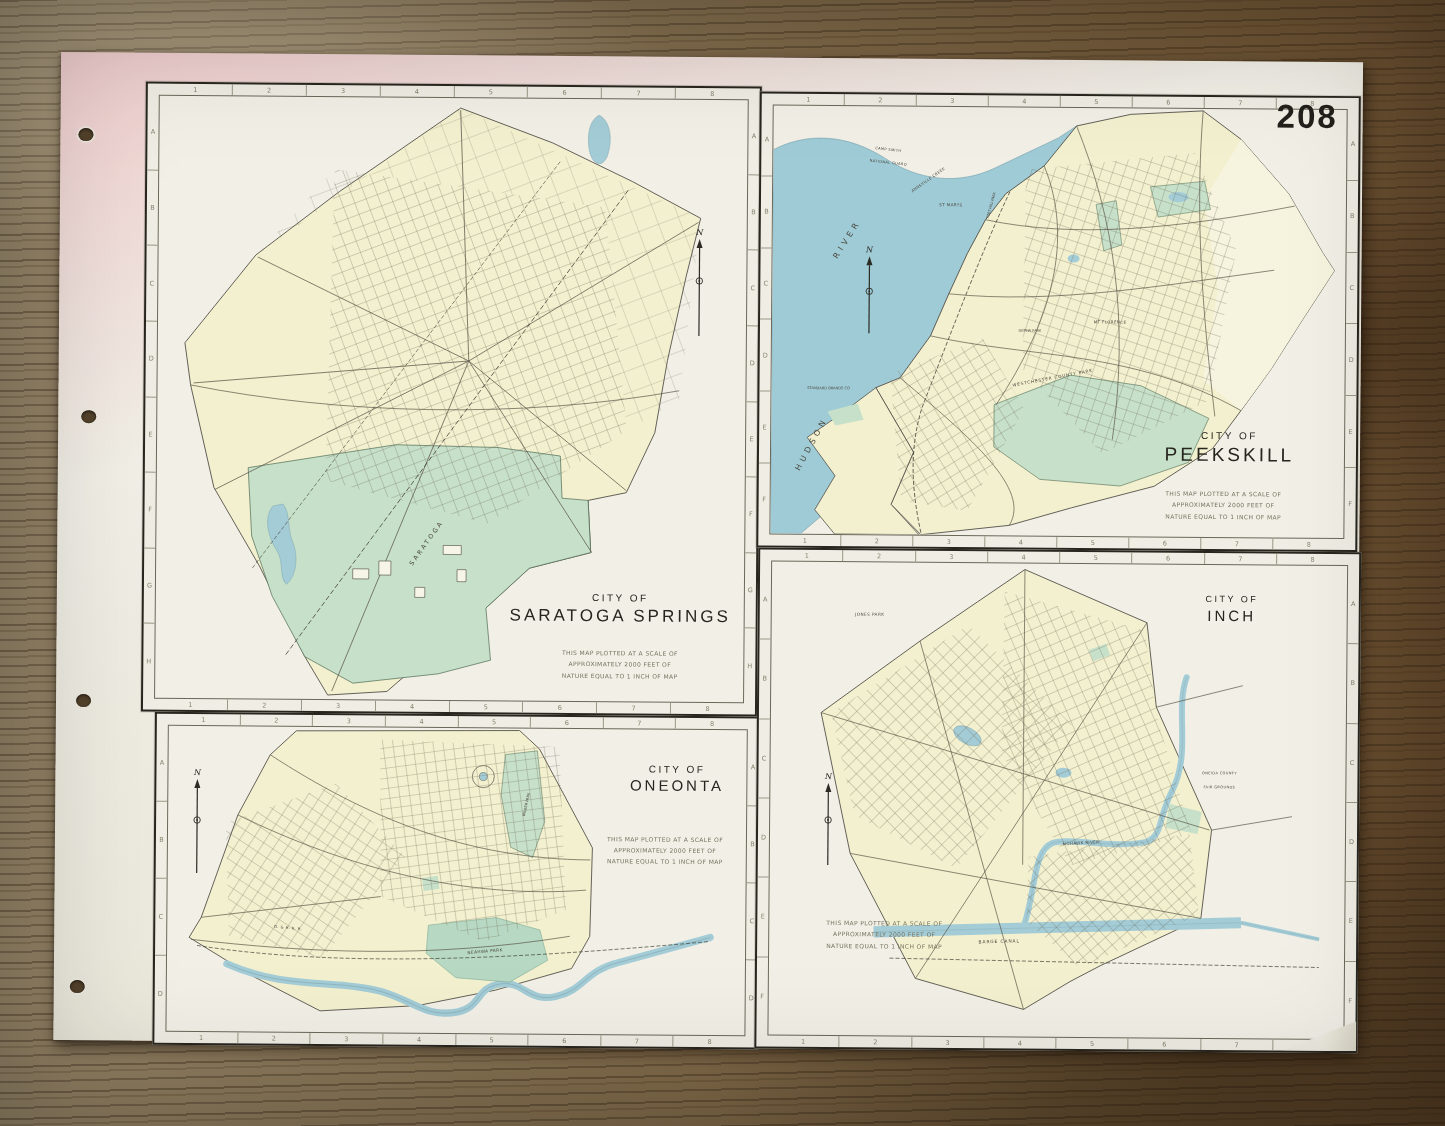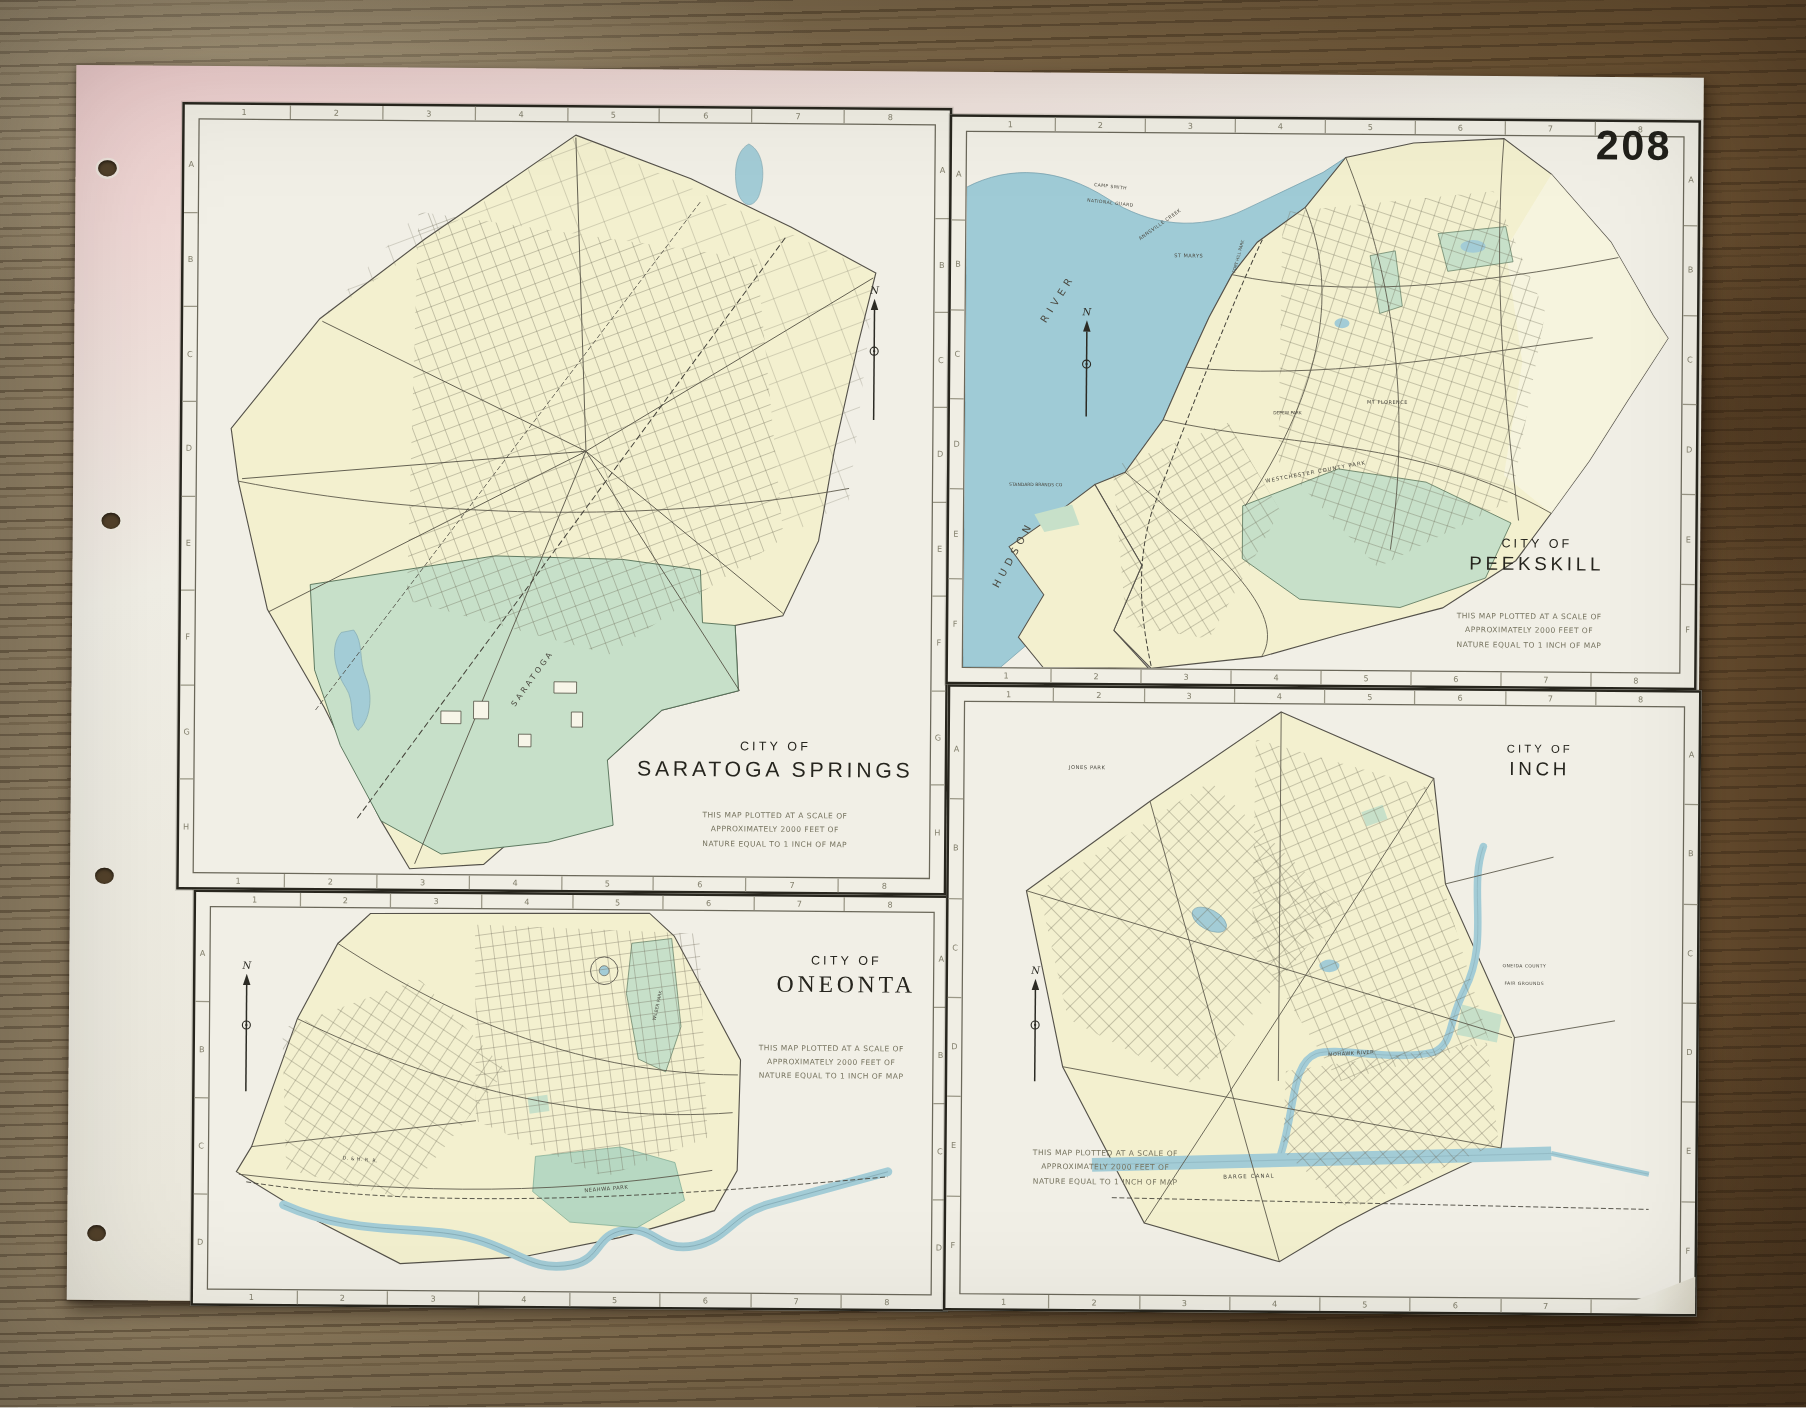--- a/index.html
+++ b/index.html
@@ -51,23 +51,23 @@
   .ruler.v .cell + .cell{border-top:1px solid #9a9786;}
 
   
   .titleblock{position:absolute;transform:translate(-50%,0);text-align:center;color:#26251e;white-space:nowrap;z-index:3;}
   .t-top{font-size:10px;line-height:1.5;letter-spacing:2.5px;}
   .t-city{font-size:17px;line-height:1.25;letter-spacing:3px;}
   .scaleblock{position:absolute;transform:translate(-50%,0);text-align:center;color:#76735f;
     font-family:"DejaVu Sans",sans-serif;font-size:6px;line-height:1.9;letter-spacing:.4px;white-space:nowrap;z-index:3;}
   .tb-sar{left:79%;top:81.5%;} .sb-sar{left:79%;top:91%;}
   .tb-peek{left:80%;top:74.5%;} .sb-peek{left:79%;top:88.5%;}
-  .tb-peek .t-city{font-size:15px;}
+  .tb-peek .t-city{font-size:19px;}
   .tb-one{left:88%;top:10.5%;} .sb-one{left:86%;top:34%;}
-  .tb-one .t-city{font-size:19px;font-family:Liberation Serif, serif;}
+  .tb-one .t-city{font-size:15px;}
   .tb-rome{left:80%;top:6%;} .sb-rome{left:20%;top:75%;}
   .tb-rome .t-city{font-size:15px;} .tb-rome .t-top{font-size:9px;}
 
   
   .compass{position:absolute;transform:translate(-50%,0);overflow:visible;z-index:3;}
   .compass line{stroke:#2c2b24;stroke-width:1.2;}
   .compass polygon{fill:#2c2b24;}
   .compass circle{fill:none;stroke:#2c2b24;stroke-width:.9;}
   .compass .dot{fill:#2c2b24;stroke:none;}
   .compass text{font-family:"DejaVu Serif",serif;font-style:italic;font-size:8px;fill:#2c2b24;text-anchor:middle;}

